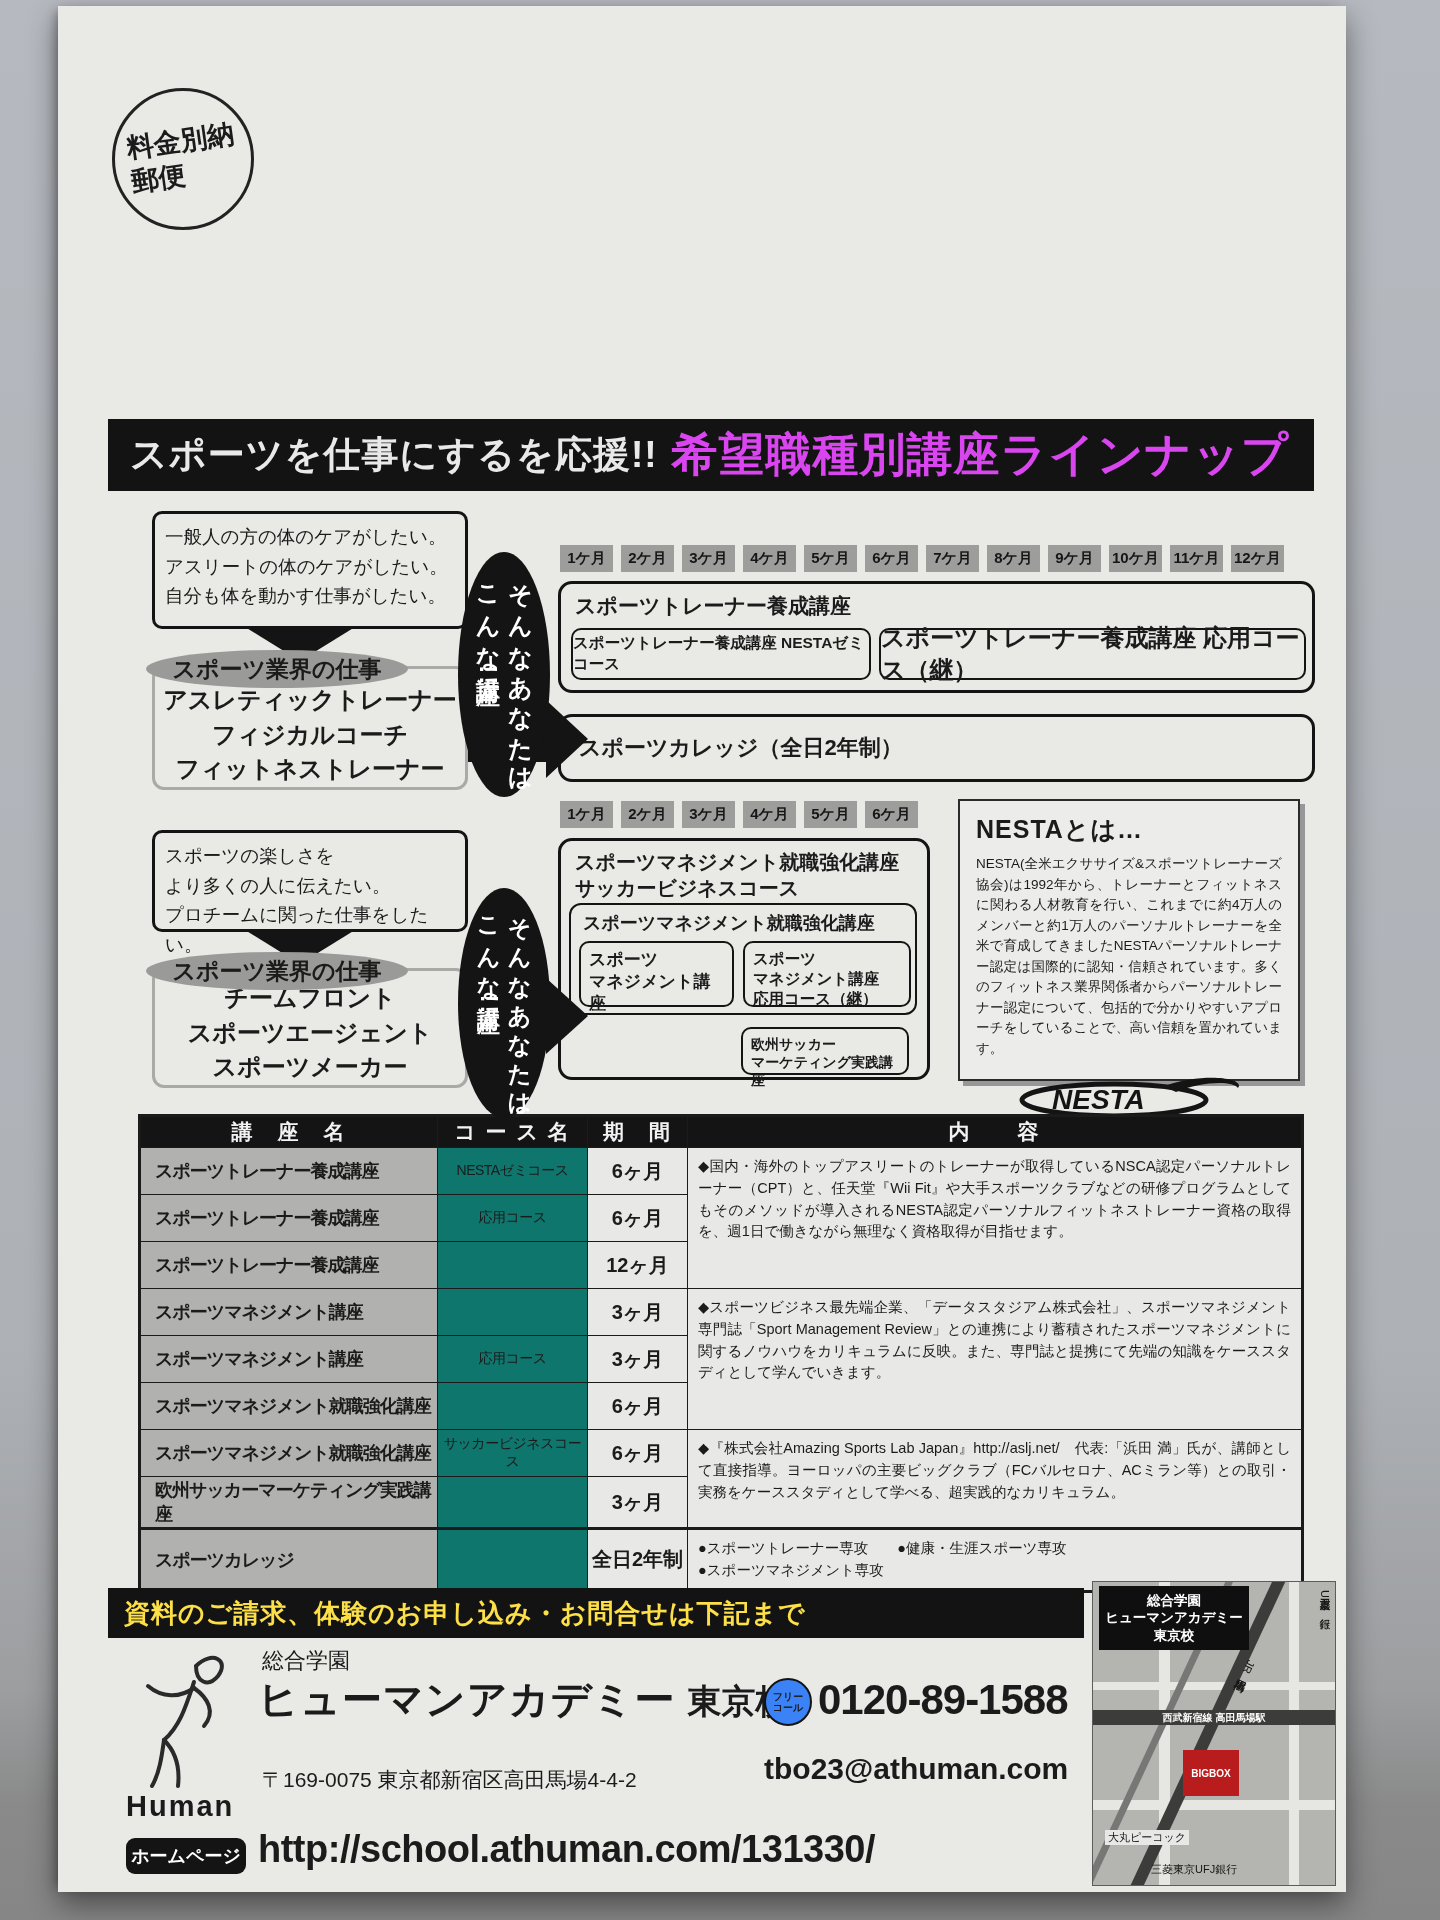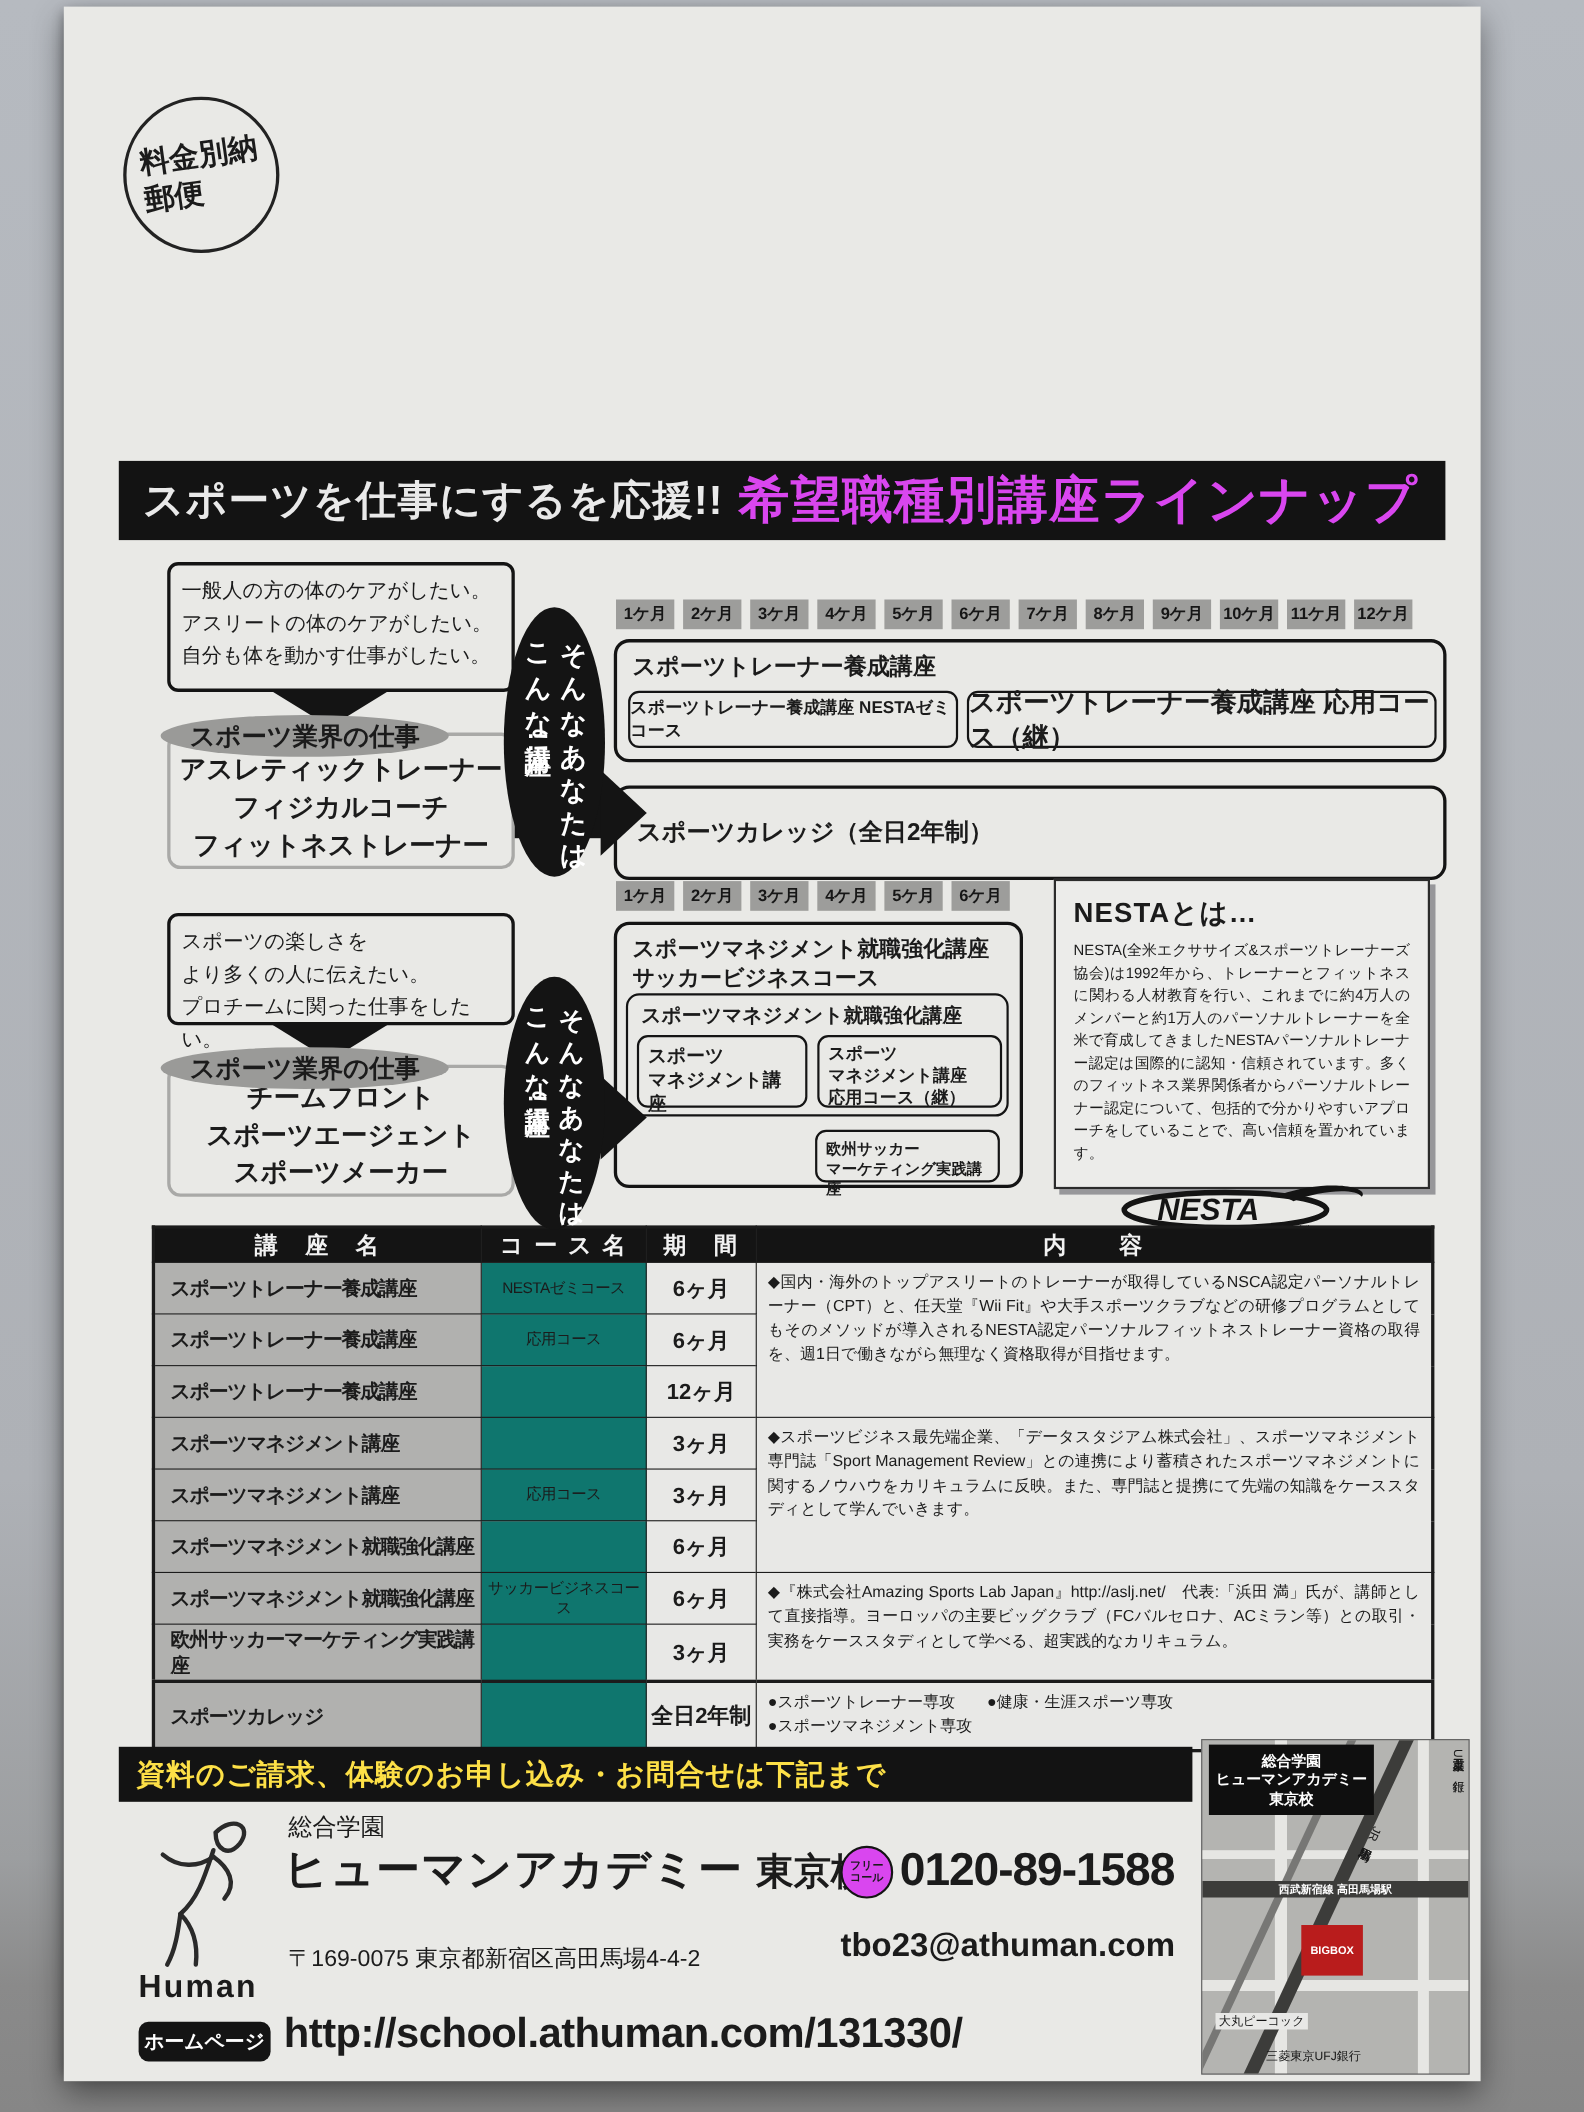--- a/index.html
+++ b/index.html
@@ -65,21 +65,21 @@
   td.col-content{background:#e8e8e6;font-size:14.5px;line-height:1.5;padding:8px 10px;vertical-align:top;white-space:pre-line;text-align:justify;}
   tr.thick-top td{border-top:3px solid #1b1b1b;}
   
   .notice{left:108px;top:1588px;width:976px;height:50px;background:#131313;color:#fde047;
     display:flex;align-items:center;padding-left:16px;font-size:26px;font-weight:bold;letter-spacing:1px;}
   .school-small{font-size:22px;}
   .school-row{display:flex;align-items:baseline;gap:12px;}
   .school-name{font-size:40px;font-weight:bold;letter-spacing:1px;}
   .school-branch{font-size:34px;font-weight:bold;}
   .freecall{width:48px;height:48px;border:2.5px solid #141414;border-radius:50%;display:flex;flex-direction:column;
-    align-items:center;justify-content:center;font-size:10px;font-weight:bold;line-height:1.15;background:#d946ef;}
+    align-items:center;justify-content:center;font-size:10px;font-weight:bold;line-height:1.15;background:#3b82f6;}
   .phone{font-size:42px;font-weight:bold;letter-spacing:-1px;}
   .address{font-size:21px;}
   .email{font-size:30px;font-weight:bold;}
   .hp-badge{width:120px;height:36px;background:#141414;color:#fff;border-radius:9px;display:flex;
     align-items:center;justify-content:center;font-size:18px;font-weight:bold;}
   .url{font-size:38px;font-weight:bold;letter-spacing:-0.5px;}
   
   .map{left:1092px;top:1581px;width:244px;height:305px;background:#b4b4b1;border:1px solid #5c5c5c;overflow:hidden;}
   .map .road{position:absolute;background:#e6e6e3;}
   .map .band{position:absolute;background:#3c3c3a;color:#fff;display:flex;align-items:center;justify-content:center;
@@ -138,21 +138,21 @@
     <div class="month-box">10ケ月</div>
     <div class="month-box">11ケ月</div>
     <div class="month-box">12ケ月</div>
   </div>
 
 <div class="abs panel" style="left:558px;top:581px;width:757px;height:112px;">
   <div class="panel-label abs" style="left:14px;top:8px;">スポーツトレーナー養成講座</div>
   <div class="course-box abs" style="left:10px;top:44px;width:300px;height:52px;font-size:15.5px;">スポーツトレーナー養成講座 NESTAゼミコース</div>
   <div class="course-box abs" style="left:318px;top:44px;width:427px;height:52px;font-size:24px;">スポーツトレーナー養成講座 応用コース（継）</div>
 </div>
-<div class="abs college" style="left:558px;top:714px;width:757px;height:86px;">スポーツカレッジ（全日2年制）</div>
+<div class="abs college" style="left:558px;top:714px;width:757px;height:68px;">スポーツカレッジ（全日2年制）</div>
 
 <div class="abs bubble lines" style="left:152px;top:830px;width:316px;height:102px;">スポーツの楽しさを
 より多くの人に伝えたい。
 プロチームに関った仕事をしたい。</div>
 <div class="abs tail" style="left:245px;top:930px;"></div>
 <div class="abs ind-oval" style="left:146px;top:952px;width:262px;height:38px;">スポーツ業界の仕事</div>
 <div class="abs jobbox lines" style="left:152px;top:968px;width:316px;height:120px;padding-top:10px;">チームフロント
 スポーツエージェント
 スポーツメーカー</div>
 

